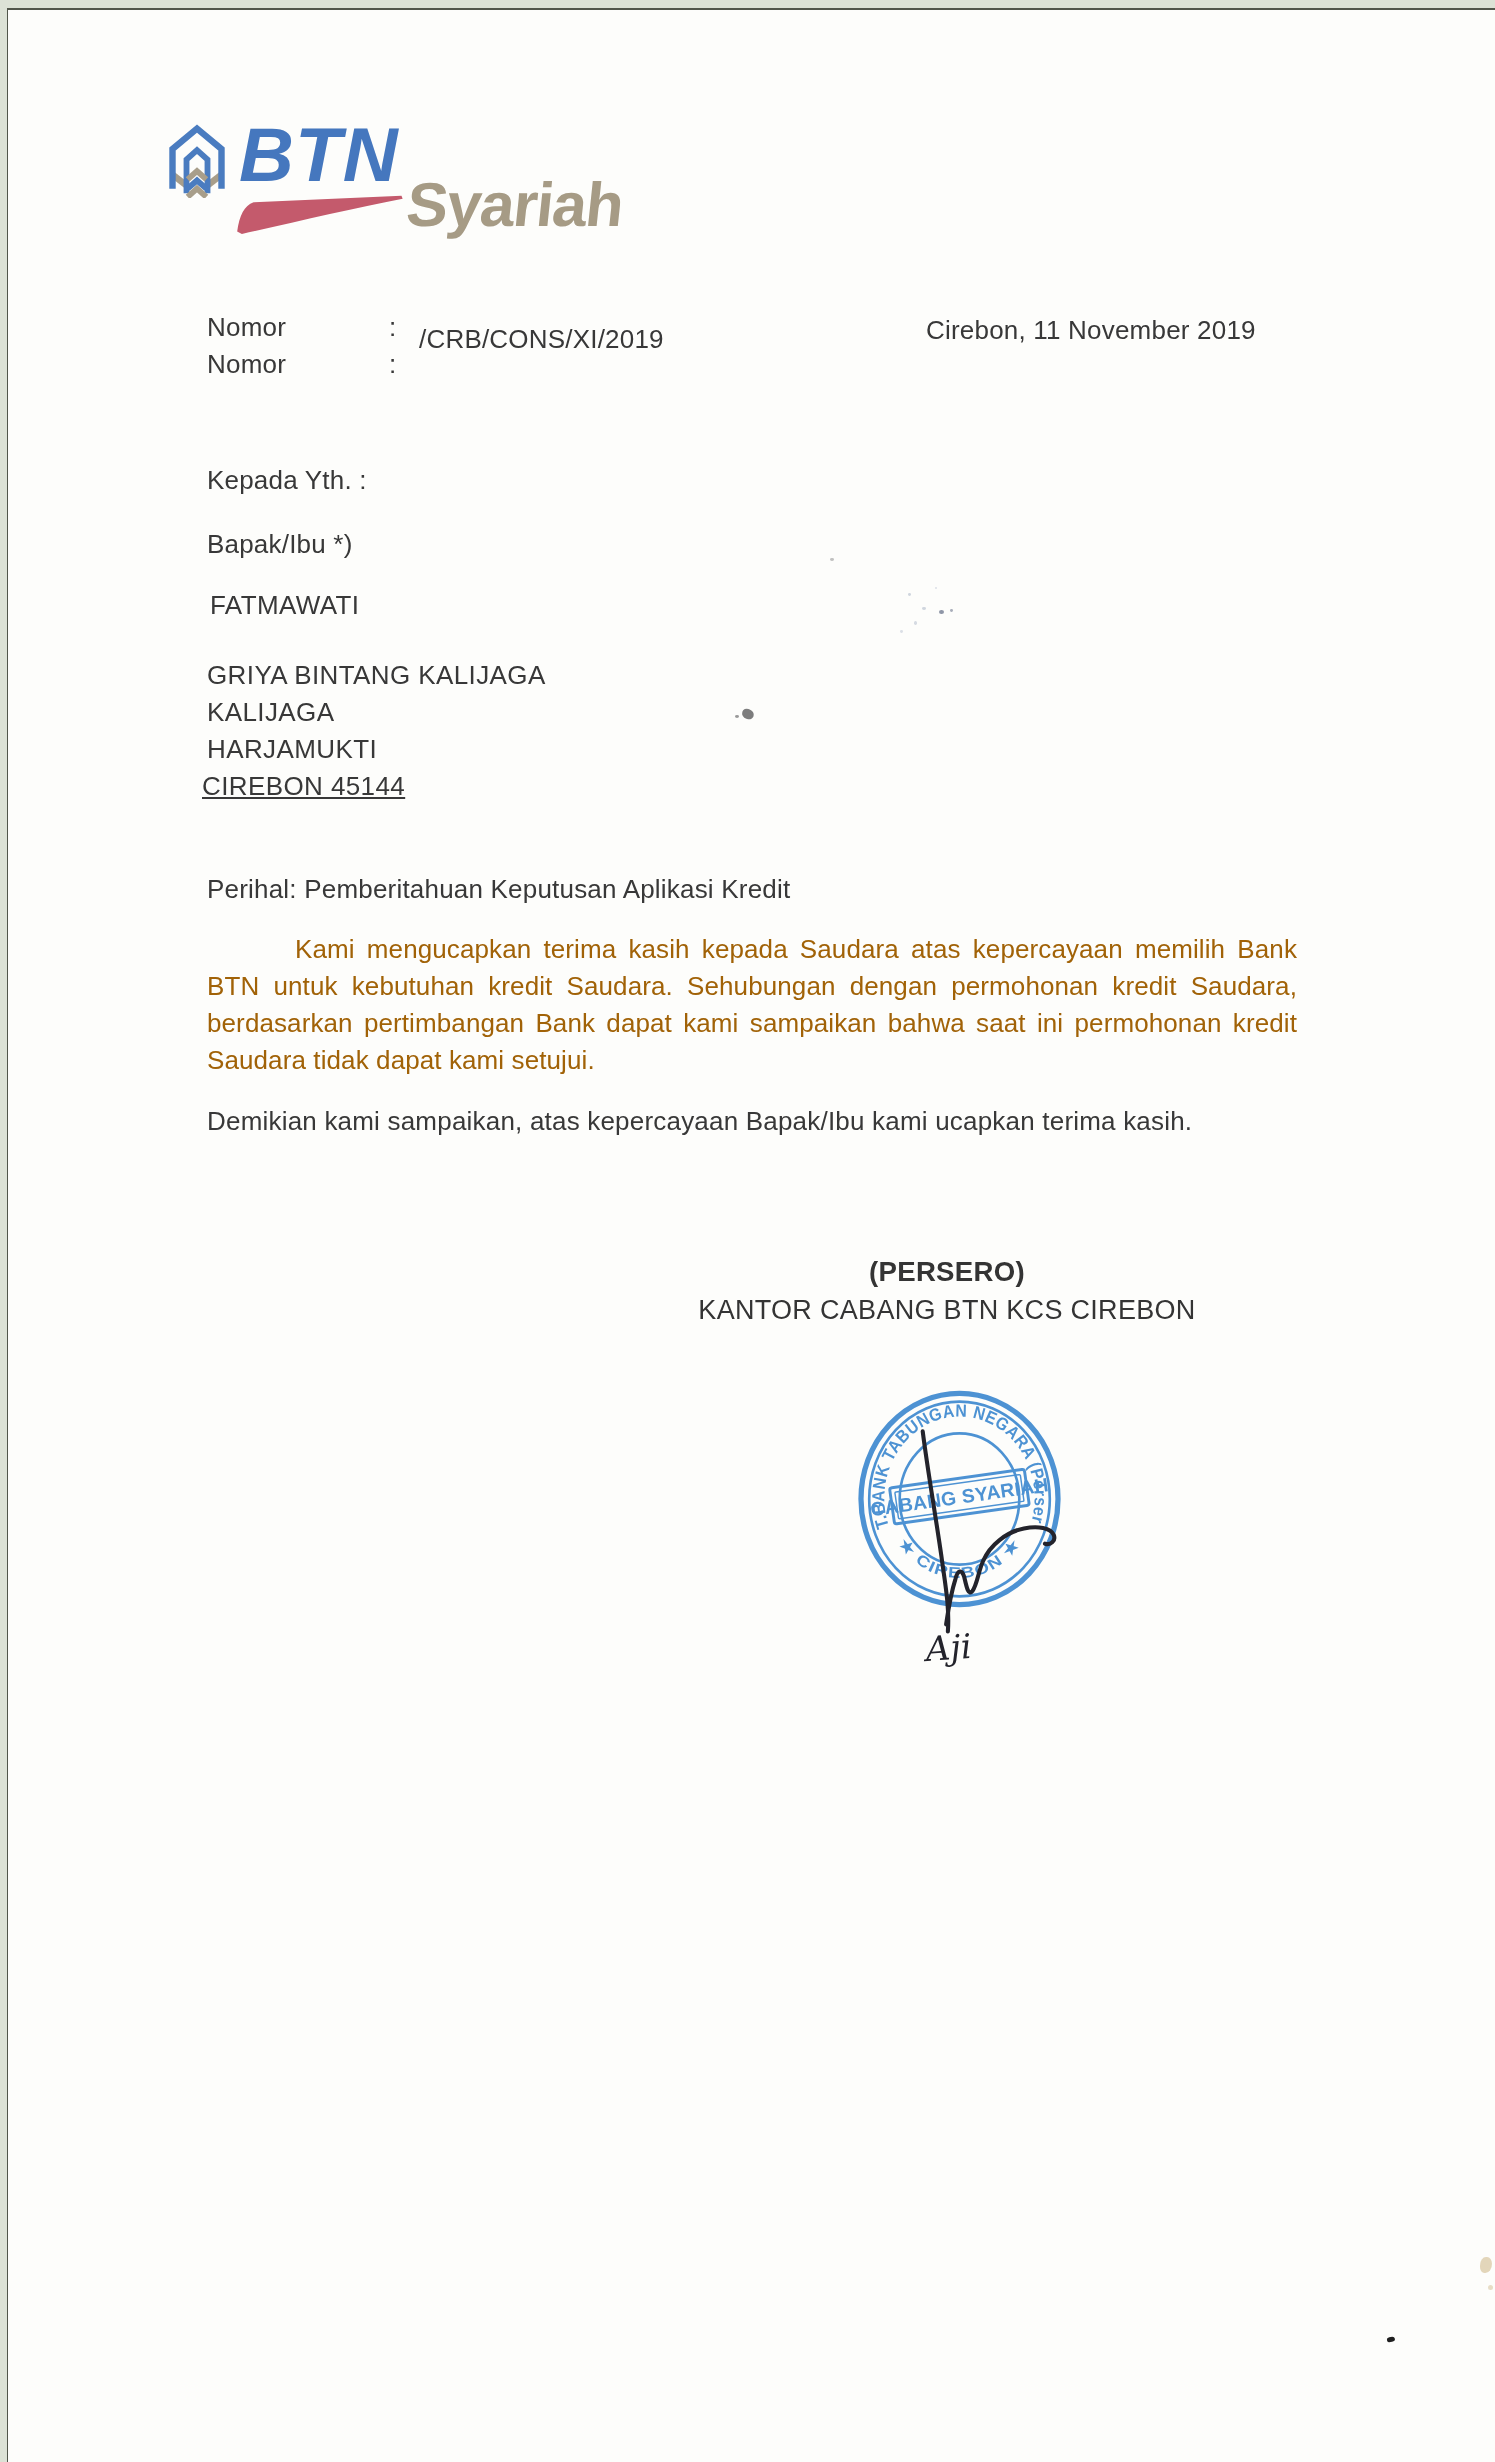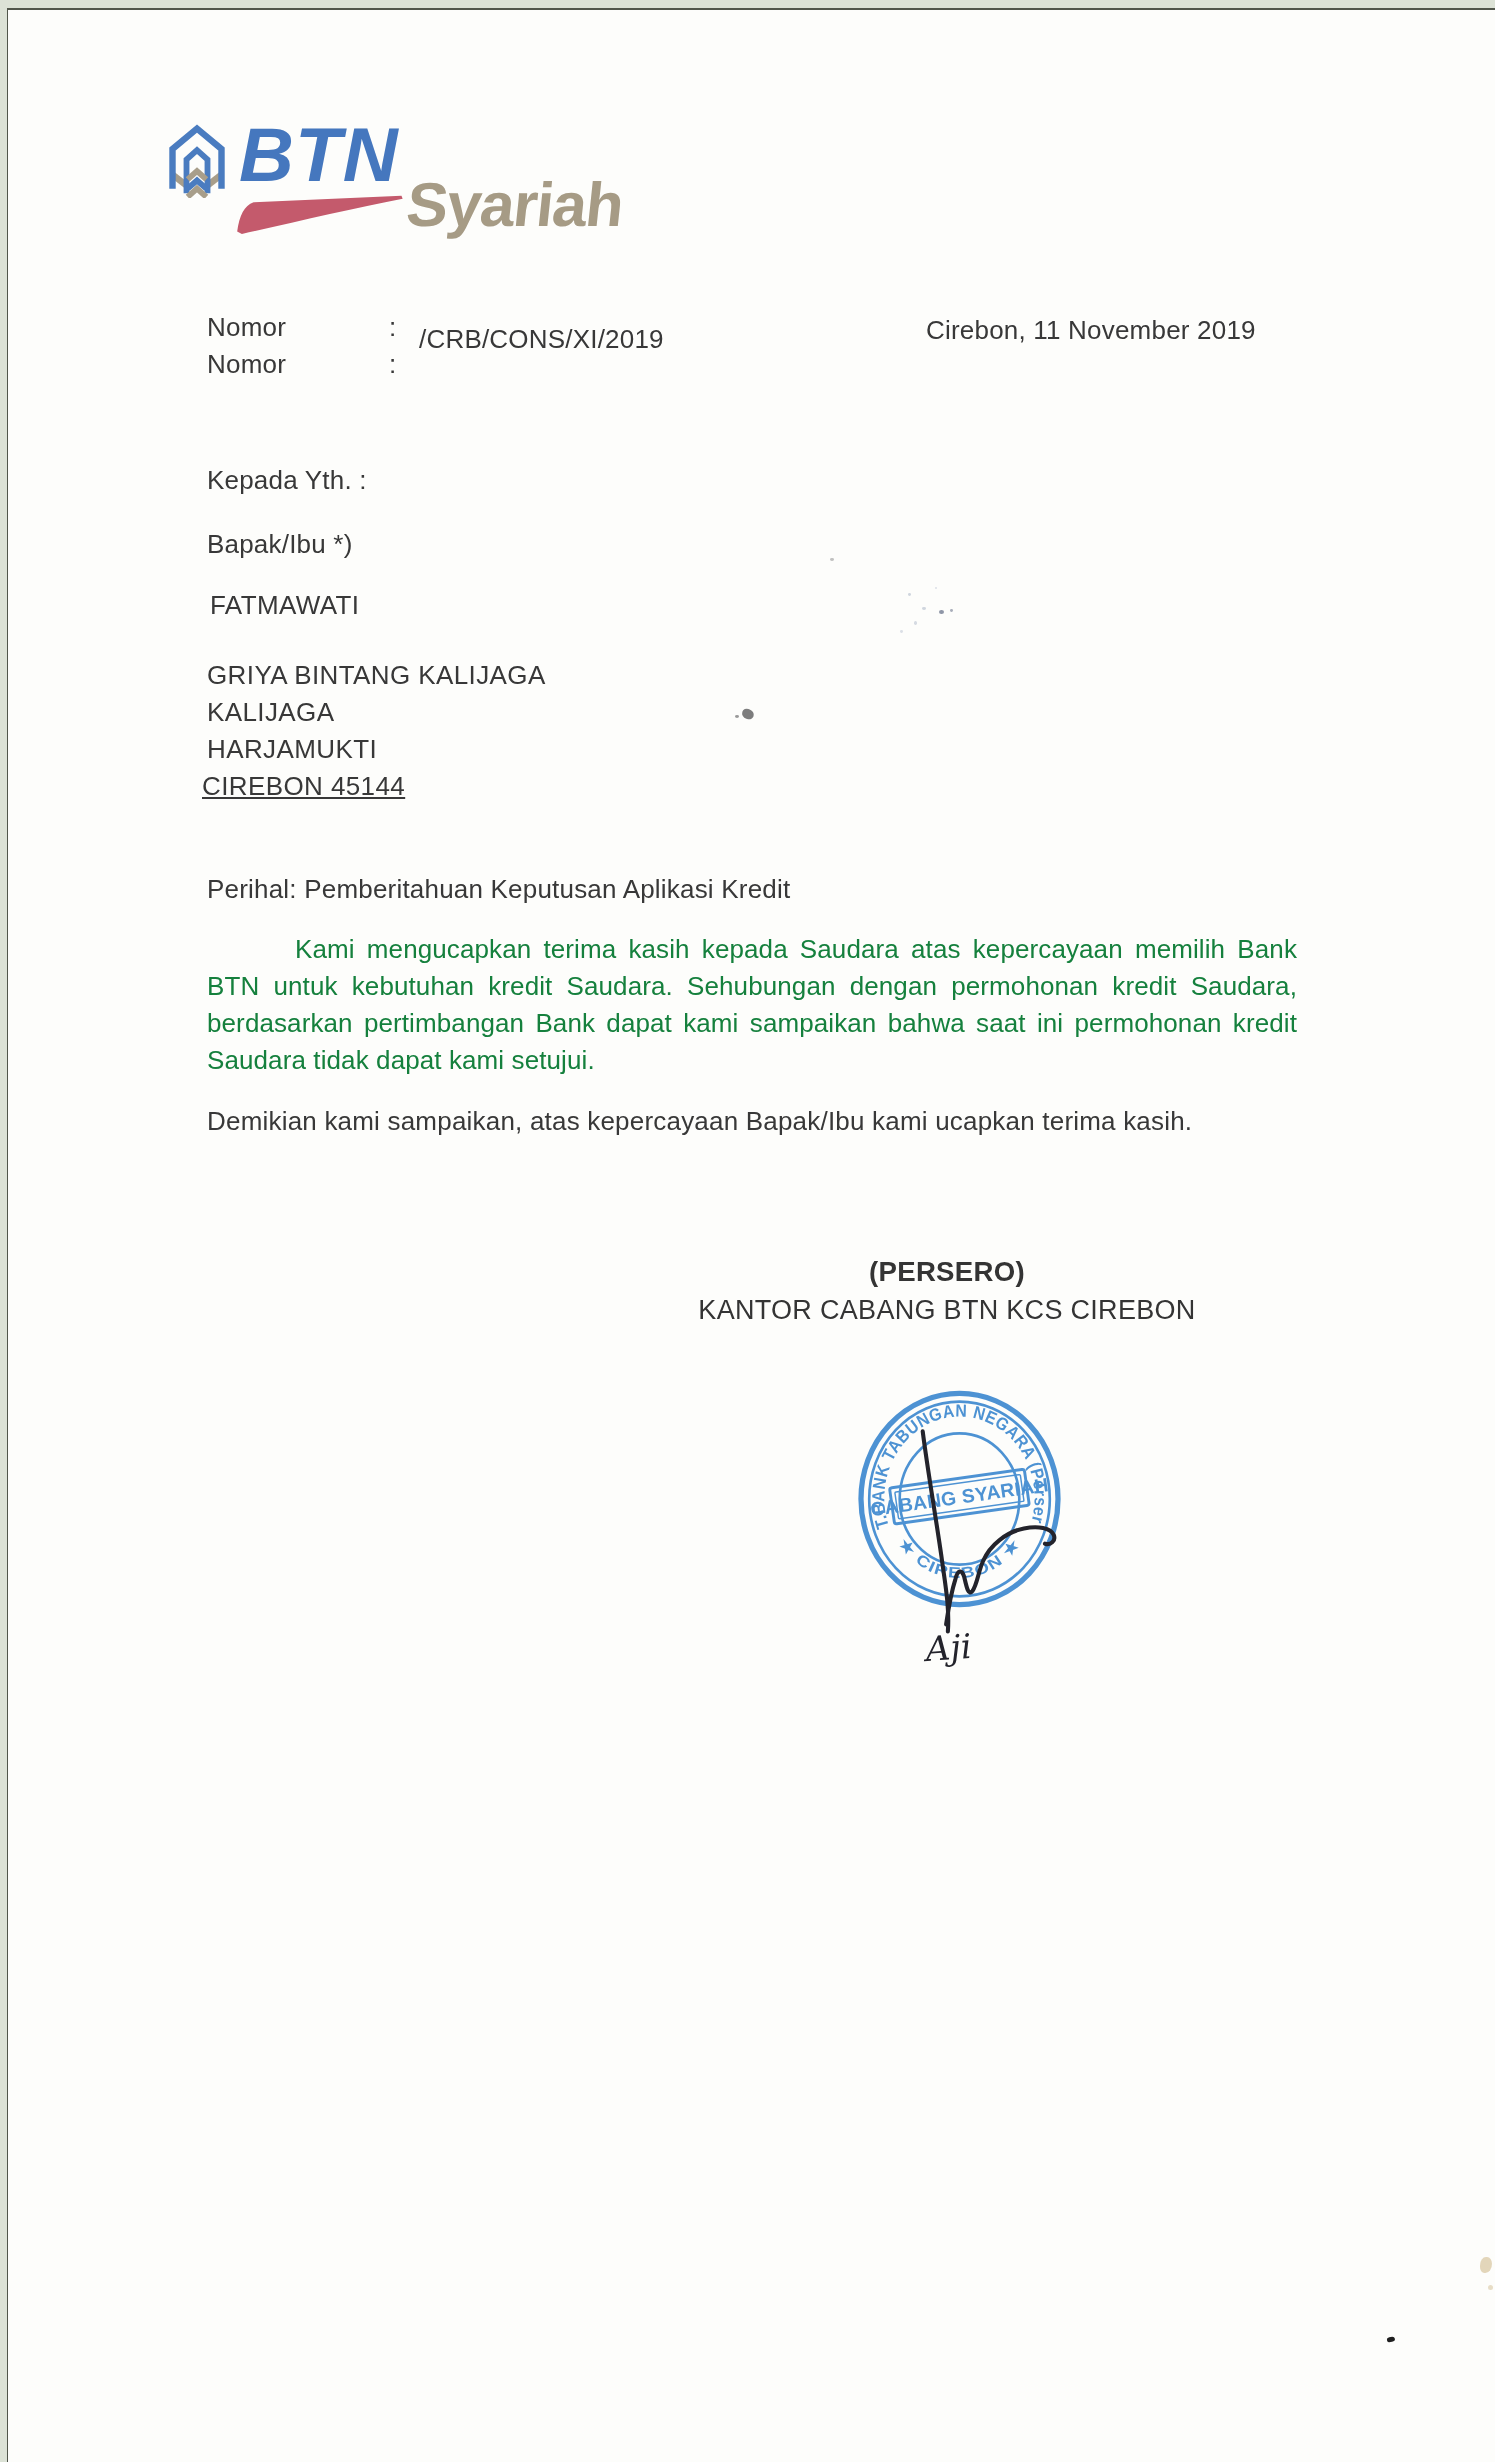--- a/index.html
+++ b/index.html
@@ -20,21 +20,21 @@
   .caps{letter-spacing:0.4px;}
   .brand-btn{
     font-size:76px;line-height:64px;font-weight:900;font-style:italic;
     color:#4577be;letter-spacing:1.2px;white-space:nowrap;
   }
   .brand-syariah{
     font-size:62px;font-weight:800;color:#a69b85;letter-spacing:-1.2px;
     transform:skewX(-6deg);display:inline-block;white-space:nowrap;
   }
   .para{
-    color:#15803d;font-size:26px;line-height:37px;text-align:justify;
+    color:#a16207;font-size:26px;line-height:37px;text-align:justify;
     text-indent:88px;letter-spacing:0.1px;
   }
   .sigblock{text-align:center;color:#343434;line-height:39px;white-space:nowrap;}
   .sigblock .b{font-weight:700;font-size:27.6px;letter-spacing:0.3px;}
   .sigblock .r{font-weight:400;font-size:27px;letter-spacing:0.3px;}
   .speck{position:absolute;border-radius:50%;}
 </style>
 </head>
 <body>
 

